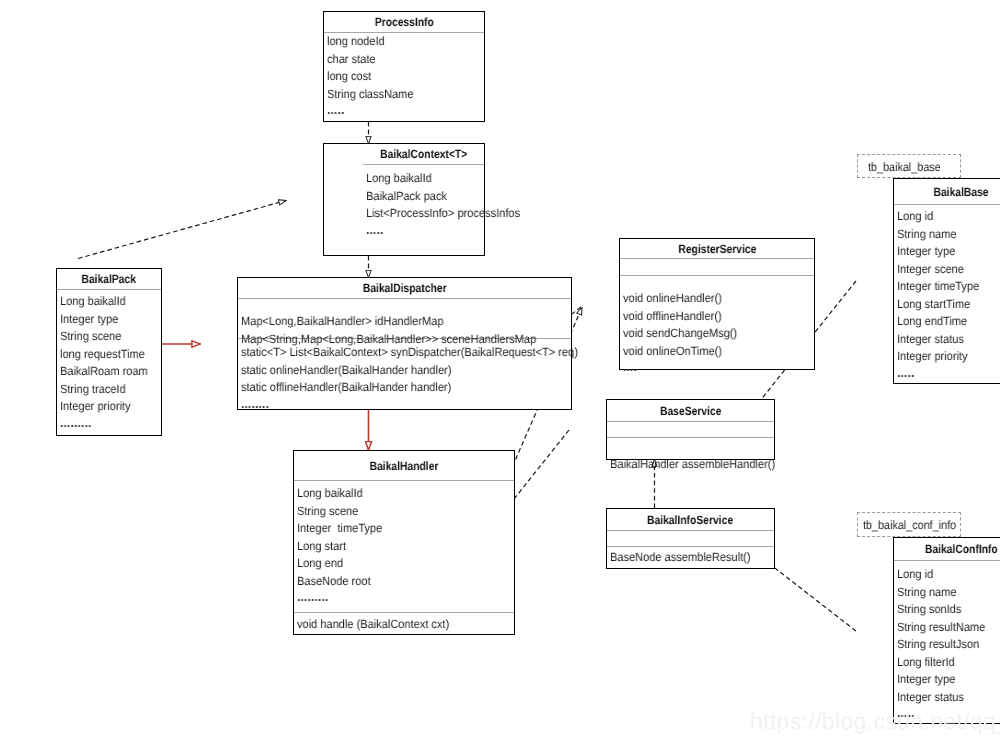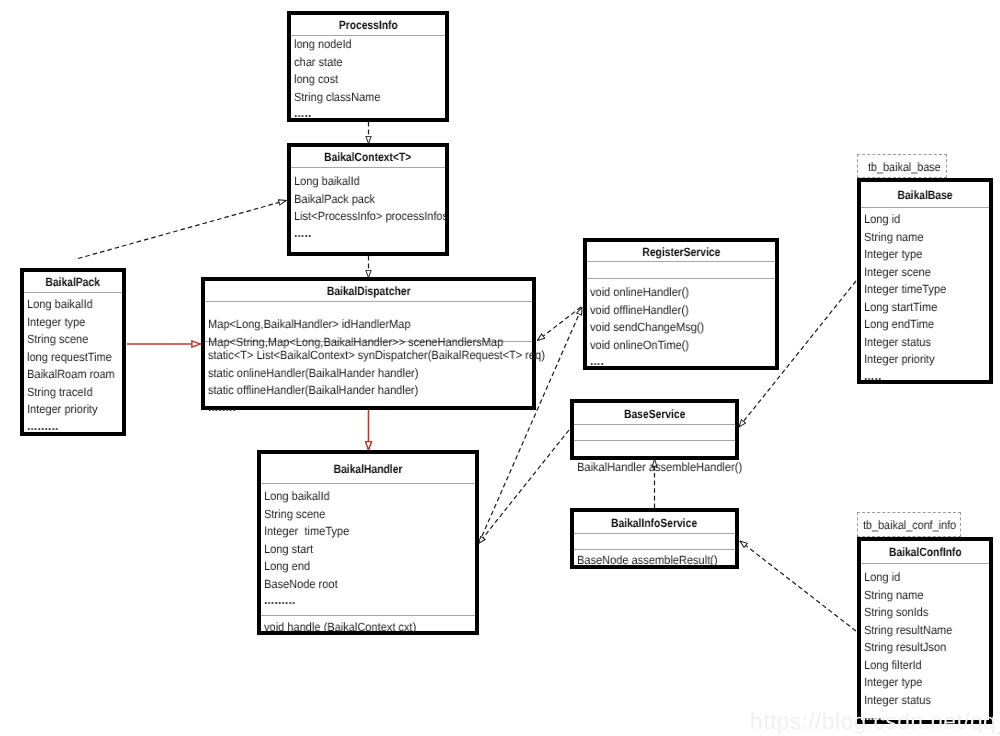--- a/index.html
+++ b/index.html
@@ -5,21 +5,21 @@
 <style>
   html,body{margin:0;padding:0;background:#ffffff;}
   body{width:1000px;height:736px;position:relative;overflow:hidden;
        font-family:"Liberation Sans","DejaVu Sans",sans-serif;
        -webkit-font-smoothing:antialiased;-moz-osx-font-smoothing:grayscale;
        text-rendering:geometricPrecision;}
   *{-webkit-font-smoothing:antialiased;}
   .uml .row > span, .uml .hdr > span, .tag > span{will-change:transform;}
   #stage{position:absolute;left:0;top:0;width:1000px;height:736px;background:#fff;}
 
-  .uml{position:absolute;border:4px solid #000000;background:#fff;box-sizing:border-box;}
+  .uml{position:absolute;border:1px solid #000000;background:#fff;box-sizing:border-box;margin-left:36px;}
   .uml .hdr{font-weight:bold;text-align:center;color:#121212;
             box-sizing:border-box;display:flex;align-items:center;justify-content:center;
             font-size:12px;}
   .uml .hdr > span{display:inline-block;transform:scaleX(0.86);transform-origin:center center;}
   .uml .sec{border-top:1px solid #a6a6a6;box-sizing:border-box;padding:0;}
   .uml .row{color:#1f1f1f;white-space:pre;font-size:12px;line-height:17.5px;
             padding-left:3px;box-sizing:border-box;height:17.5px;}
   .uml .row > span{display:inline-block;transform:scaleX(0.92);transform-origin:left center;}
   .uml .row.dots{position:relative;top:-2px;}
   .uml .row.dots > span{letter-spacing:0.2px;color:#333;font-size:13px;font-weight:bold;}
@@ -78,21 +78,21 @@
       </div>
     <div class="sec" style="height:90px;padding-top:0;">
       <div class="row"><span>long nodeId</span></div>
       <div class="row"><span>char state</span></div>
       <div class="row"><span>long cost</span></div>
       <div class="row"><span>String className</span></div>
       <div class="row dots"><span>.....</span></div>
     </div>
   </div>
 
-  <div class="uml" style="left:287px;top:143px;width:162px;height:113px;">
+  <div class="uml" style="left:287px;top:143px;width:162px;height:113px;padding-left:39px;">
     <div class="hdr" style="height:20px;">
         <span>BaikalContext&lt;T&gt;</span>
       </div>
     <div class="sec" style="height:92px;padding-top:5px;">
       <div class="row"><span>Long baikalId</span></div>
       <div class="row"><span>BaikalPack pack</span></div>
       <div class="row"><span>List&lt;ProcessInfo&gt; processInfos</span></div>
       <div class="row dots"><span>.....</span></div>
     </div>
   </div>
@@ -145,21 +145,21 @@
     <div class="sec" style="height:23px;padding-top:3px;">
       <div class="row"><span>void handle (BaikalContext cxt)</span></div>
     </div>
   </div>
 
   <div class="uml" style="left:583px;top:238px;width:196px;height:132px;">
     <div class="hdr" style="height:19px;">
         <span>RegisterService</span>
       </div>
     <div class="sec" style="height:17px;"></div>
-    <div class="sec" style="height:94px;padding-top:5px;">
+    <div class="sec" style="height:94px;padding-top:14px;">
       <div class="row"><span>void onlineHandler()</span></div>
       <div class="row"><span>void offlineHandler()</span></div>
       <div class="row"><span>void sendChangeMsg()</span></div>
       <div class="row"><span>void onlineOnTime()</span></div>
       <div class="row dots"><span>....</span></div>
     </div>
   </div>
 
   <div class="uml" style="left:570px;top:399px;width:169px;height:61px;">
     <div class="hdr" style="height:21px;">
@@ -174,21 +174,21 @@
   <div class="uml" style="left:570px;top:508px;width:169px;height:61px;">
     <div class="hdr" style="height:21px;">
         <span>BaikalInfoService</span>
       </div>
     <div class="sec" style="height:16px;"></div>
     <div class="sec" style="height:22px;padding-top:2px;text-decoration:underline;">
       <div class="row"><span>BaseNode assembleResult()</span></div>
     </div>
   </div>
 
-  <div class="tag" style="left:857px;top:154px;width:90px;height:24px;padding-left:10px;">
+  <div class="tag" style="left:857px;top:154px;width:104px;height:24px;padding-left:10px;">
       <span>tb_baikal_base</span>
     </div>
   <div class="uml" style="left:857px;top:178px;width:136px;height:206px;">
     <div class="hdr" style="height:25px;">
         <span>BaikalBase</span>
       </div>
     <div class="sec" style="height:179px;padding-top:3px;">
       <div class="row"><span>Long id</span></div>
       <div class="row"><span>String name</span></div>
       <div class="row"><span>Integer type</span></div>

